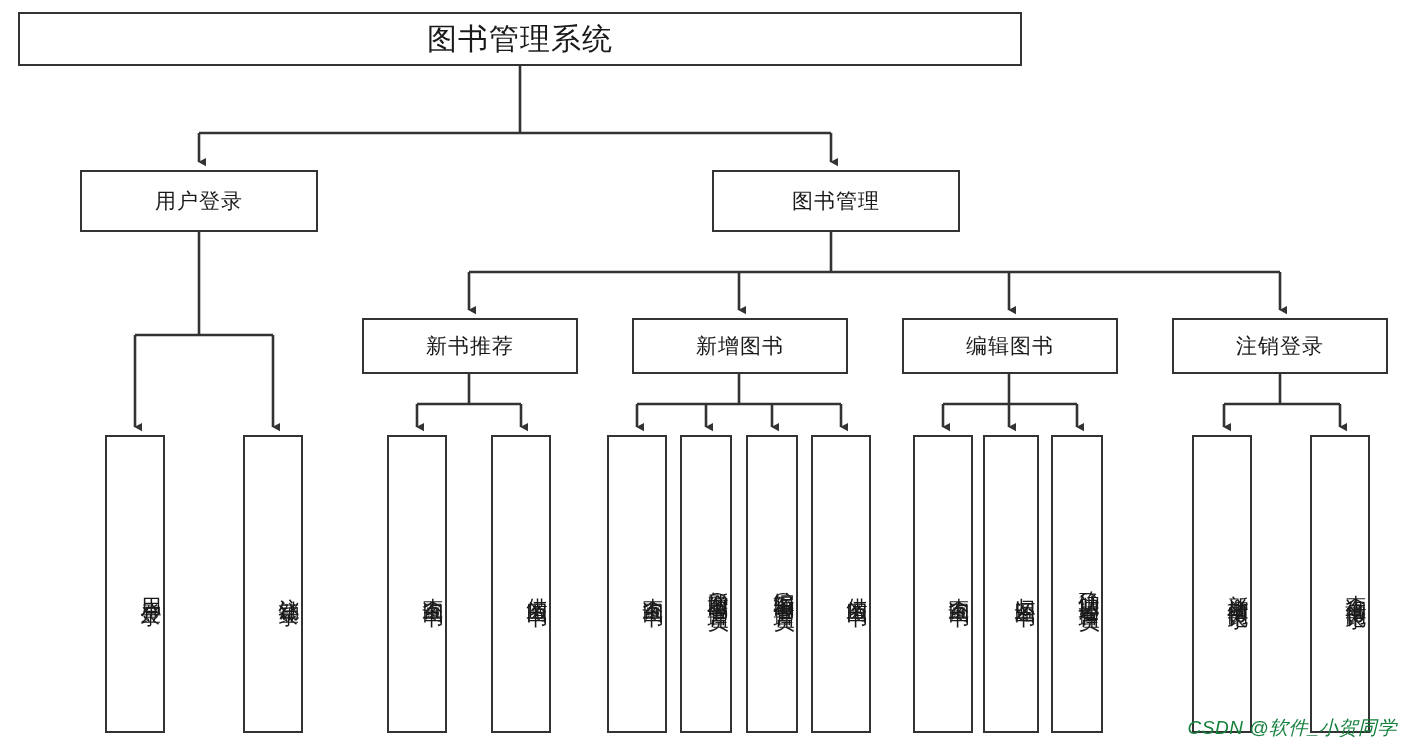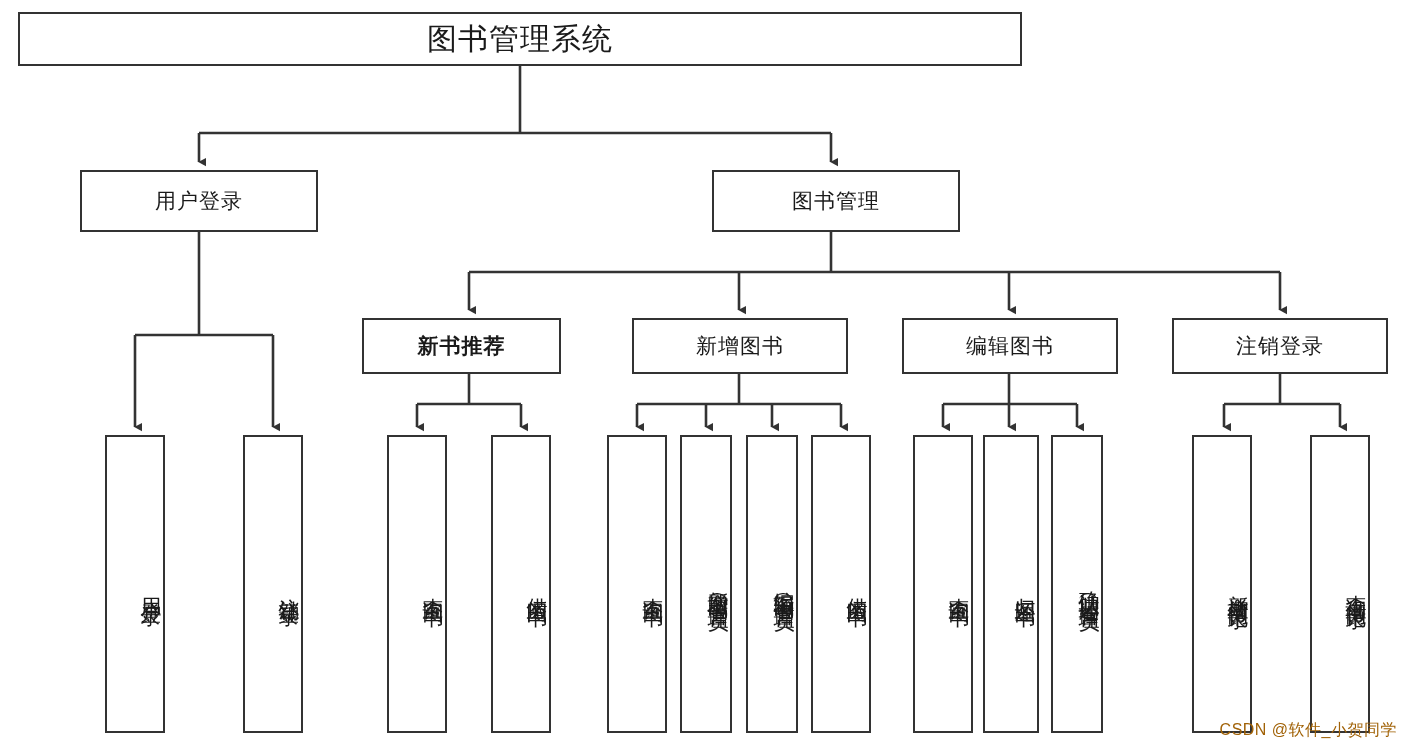--- a/index.html
+++ b/index.html
@@ -55,24 +55,25 @@
     display: block;
     line-height: 1.18;
   }
   #title-node {
     font-size: 30px;
   }
   .watermark {
     position: absolute;
     right: 8px;
     bottom: 6px;
-    font-size: 16px;
-    color: #a16207;
+    font-size: 19px;
+    color: #15803d;
     letter-spacing: 0.5px;
     white-space: nowrap;
+    font-style: italic;
   }
 </style>
 </head>
 <body>
 
 <div id="canvas">
 
   <svg class="wires" viewBox="0 0 1405 747" xmlns="http://www.w3.org/2000/svg">
     <defs>
       <marker id="arrow" markerWidth="10" markerHeight="10" refX="4.6" refY="7.4" orient="auto" markerUnits="userSpaceOnUse">
@@ -128,21 +129,21 @@
   </div>
 
   <div class="node horiz" style="left:80px; top:170px; width:238px; height:62px;">
     <span class="label">用户登录</span>
   </div>
 
   <div class="node horiz" style="left:712px; top:170px; width:248px; height:62px;justify-content:center;">
     <span class="label">图书管理</span>
   </div>
 
-  <div class="node horiz" style="left:362px; top:318px; width:199px; height:56px;font-weight:bold;">
+  <div class="node horiz" style="left:362px; top:318px; width:216px; height:56px;">
     <span class="label">新书推荐</span>
   </div>
 
   <div class="node horiz" style="left:632px; top:318px; width:216px; height:56px;">
     <span class="label">新增图书</span>
   </div>
 
   <div class="node horiz" style="left:902px; top:318px; width:216px; height:56px;">
     <span class="label">编辑图书</span>
   </div>

